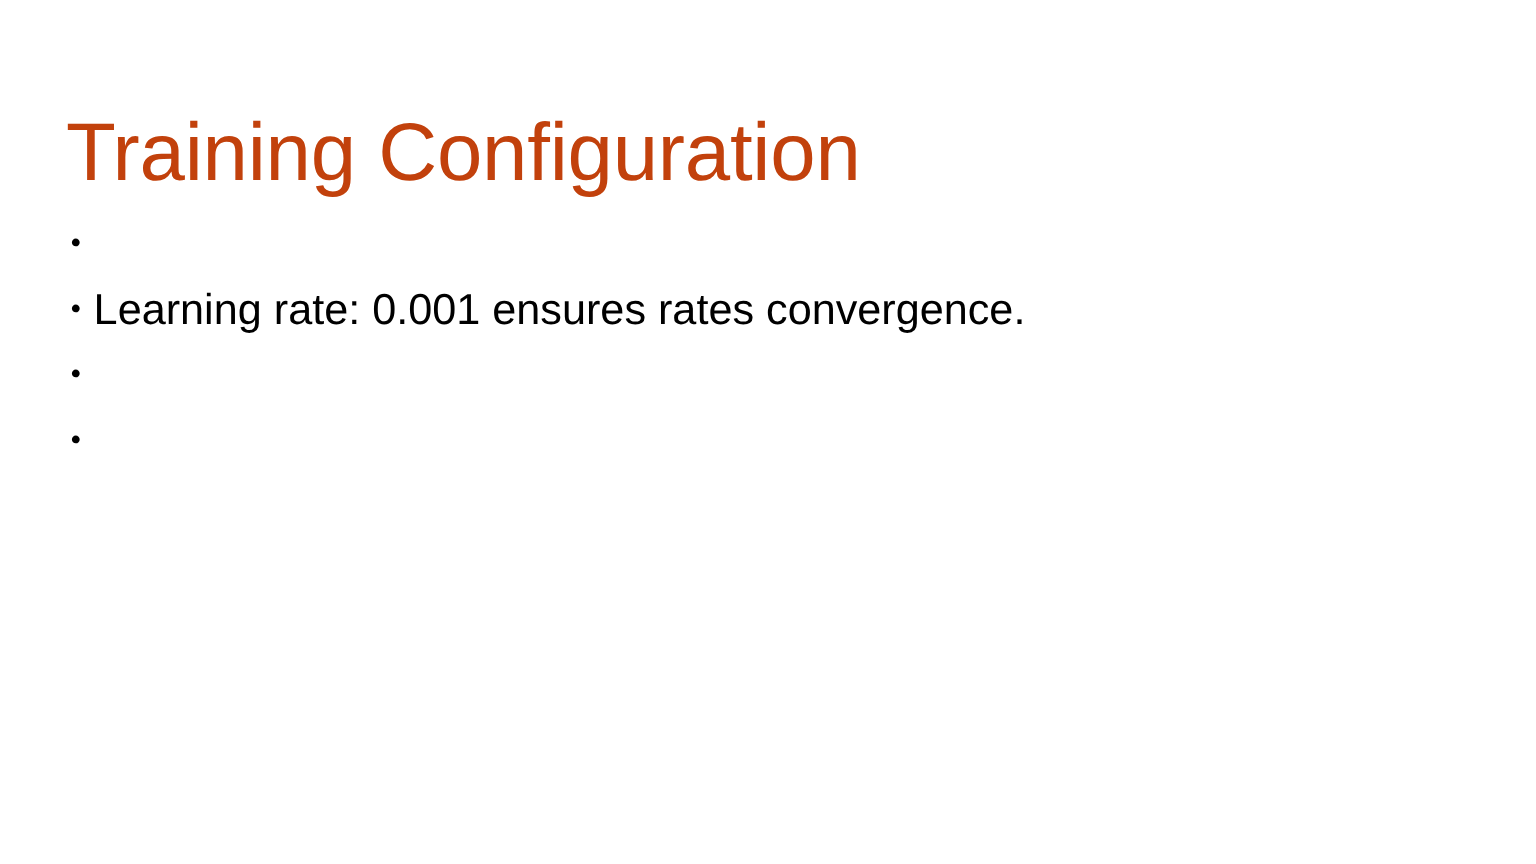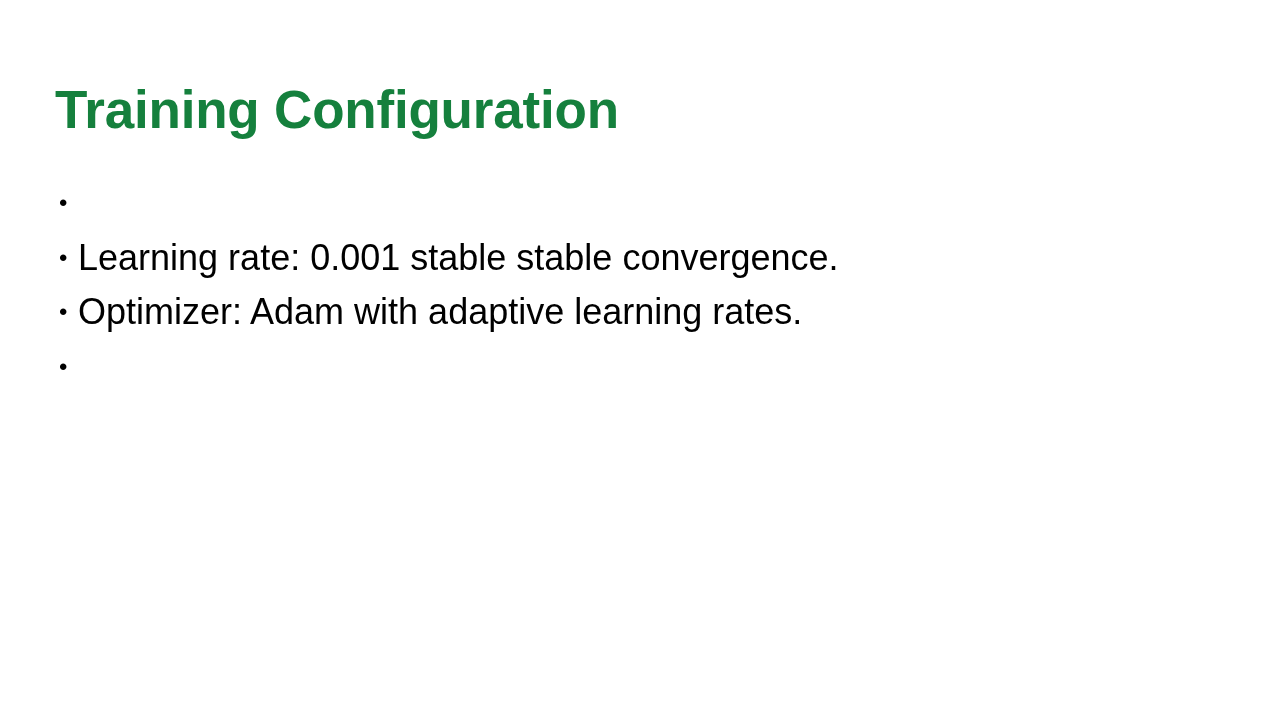--- a/index.html
+++ b/index.html
@@ -19,25 +19,25 @@
     height: 720px;
     background: #ffffff;
     box-sizing: border-box;
   }
 
   #slide-title {
     position: absolute;
     left: 55px;
     top: 47px;
     width: 1170px;
-    font-size: 53px;
-    font-weight: 700;
+    font-size: 68px;
+    font-weight: 400;
     line-height: 1.0;
     letter-spacing: -0.2px;
-    color: #15803d;
+    color: #c2410c;
     white-space: nowrap;
   }
 
   #bullet-list {
     position: absolute;
     left: 55px;
     top: 182px;
     width: 1170px;
     list-style: none;
     margin: 0;
@@ -80,26 +80,25 @@
   <h1 id="slide-title">Training Configuration</h1>
 
   <ul id="bullet-list">
 
     <li class="bullet-item">
       <span class="bullet-marker">•</span>
     </li>
 
     <li class="bullet-item">
       <span class="bullet-marker">•</span>
-      <span class="bullet-text">Learning rate: 0.001 stable stable convergence.</span>
+      <span class="bullet-text">Learning rate: 0.001 ensures rates convergence.</span>
     </li>
 
     <li class="bullet-item">
       <span class="bullet-marker">•</span>
-      <span class="bullet-text">Optimizer: Adam with adaptive learning rates.</span>
     </li>
 
     <li class="bullet-item">
       <span class="bullet-marker">•</span>
     </li>
 
   </ul>
 
 </div>
 

